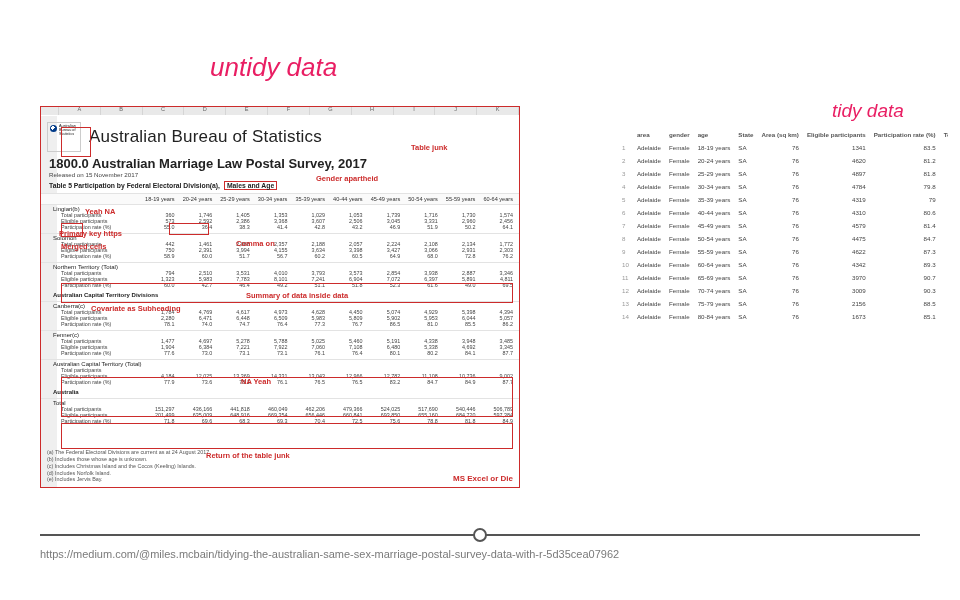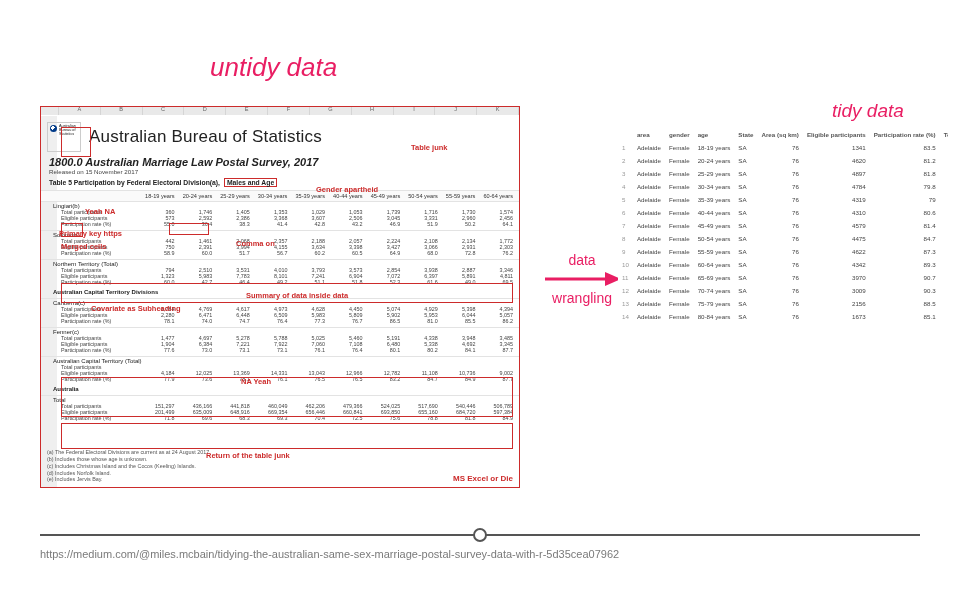--- a/index.html
+++ b/index.html
@@ -21,21 +21,21 @@
   .untidy-panel {
     position: absolute; left: 40px; top: 106px; width: 480px; height: 382px;
     border: 1.5px solid #cc2b2b; background: #fff; font-size: 6.2px; color: #333;
     overflow: hidden;
   }
   .abs-head { display: flex; align-items: center; gap: 8px; padding: 4px 6px 2px 6px; }
   .abs-logo { width: 34px; height: 30px; border: 1px solid #ccc; position: relative; font-size: 4.5px; line-height: 1.1; padding: 2px; }
   .abs-logo::before { content: ""; position: absolute; left: 2px; top: 2px; width: 7px; height: 7px; background: radial-gradient(circle at 40% 40%, #fff 0 30%, #003a88 31% 100%); border-radius: 50%; }
   .abs-logo-text { position: absolute; left: 11px; top: 1px; right: 1px; font-size: 3.8px; color: #222; }
   .abs-title { font-size: 17px; color: #222; font-weight: 400; letter-spacing: .2px; }
-  .sub1 { padding: 2px 8px 0 8px; font-weight: 700; font-size: 11px; color: #222; font-style: italic; }
+  .sub1 { padding: 2px 8px 0 8px; font-weight: 700; font-size: 13px; color: #222; }
   .sub2 { padding: 0 8px 2px 8px; font-size: 6.2px; color: #444; }
   .sub3 { padding: 2px 8px 4px 8px; font-size: 6.8px; font-weight: 700; color: #222; }
   .ann { position: absolute; color: #cc2b2b; font-size: 7.5px; font-weight: 700; }
   .ann-box { position: absolute; border: 1px solid #cc2b2b; }
   .hr-row { border-top: 1px solid #e3e3e3; }
 
   .col-header-row { display: grid; grid-template-columns: 90px repeat(10, 1fr); padding: 2px 6px; font-size: 5.6px; color: #333; background: #fafafa; }
   .col-header-row span { text-align: right; }
   .col-header-row span:first-child { text-align: left; }
 
@@ -74,28 +74,20 @@
   .xl-rows { position: absolute; left: 0; top: 9px; width: 16px; bottom: 0; background: #efefef; }
 </style>
 </head>
 <body>
 
 <div class="stage">
 
   <div class="h-untidy">untidy data</div>
   <div class="h-tidy">tidy data</div>
 
-  <div class="arrow-wrap">
-    <div class="arrow-label">data</div>
-    <svg class="arrow-svg" width="78" height="18" viewBox="0 0 78 18">
-      <line x1="2" y1="9" x2="62" y2="9" stroke="#e91e63" stroke-width="3"></line>
-      <polygon points="62,2 78,9 62,16" fill="#e91e63"></polygon>
-    </svg>
-    <div class="arrow-label">wrangling</div>
-  </div>
 
   <div class="untidy-panel">
     <div class="xl-cols">
       <span></span>
         <span>A</span>
         <span>B</span>
         <span>C</span>
         <span>D</span>
         <span>E</span>
         <span>F</span>
@@ -441,21 +433,21 @@
         <div>(a) The Federal Electoral Divisions are current as at 24 August 2017.</div>
         <div>(b) Includes those whose age is unknown.</div>
         <div>(c) Includes Christmas Island and the Cocos (Keeling) Islands.</div>
         <div>(d) Includes Norfolk Island.</div>
         <div>(e) Includes Jervis Bay.</div>
       </div>
       <div class="ms-note">MS Excel or Die</div>
     </div>
 
     <div class="ann" style="left:370px; top:36px;text-align:center;">Table junk</div>
-    <div class="ann" style="left:275px; top:78px;">Gender apartheid</div>
+    <div class="ann" style="left:275px; top:67px;">Gender apartheid</div>
     <div class="ann" style="left:44px; top:100px;">Yeah NA</div>
     <div class="ann" style="left:20px; top:135px;">Merged cells</div>
     <div class="ann" style="left:18px; top:122px;">Primary key https</div>
     <div class="ann" style="left:195px; top:132px;">Comma on</div>
     <div class="ann" style="left:50px; top:197px;">Covariate as Subheading</div>
     <div class="ann" style="left:205px; top:184px;">Summary of data inside data</div>
     <div class="ann" style="left:200px; top:270px;">NA Yeah</div>
     <div class="ann" style="left:165px; top:344px;">Return of the table junk</div>
 
     <div class="ann-box" style="left:20px; top:20px; width:30px; height:30px;"></div>

